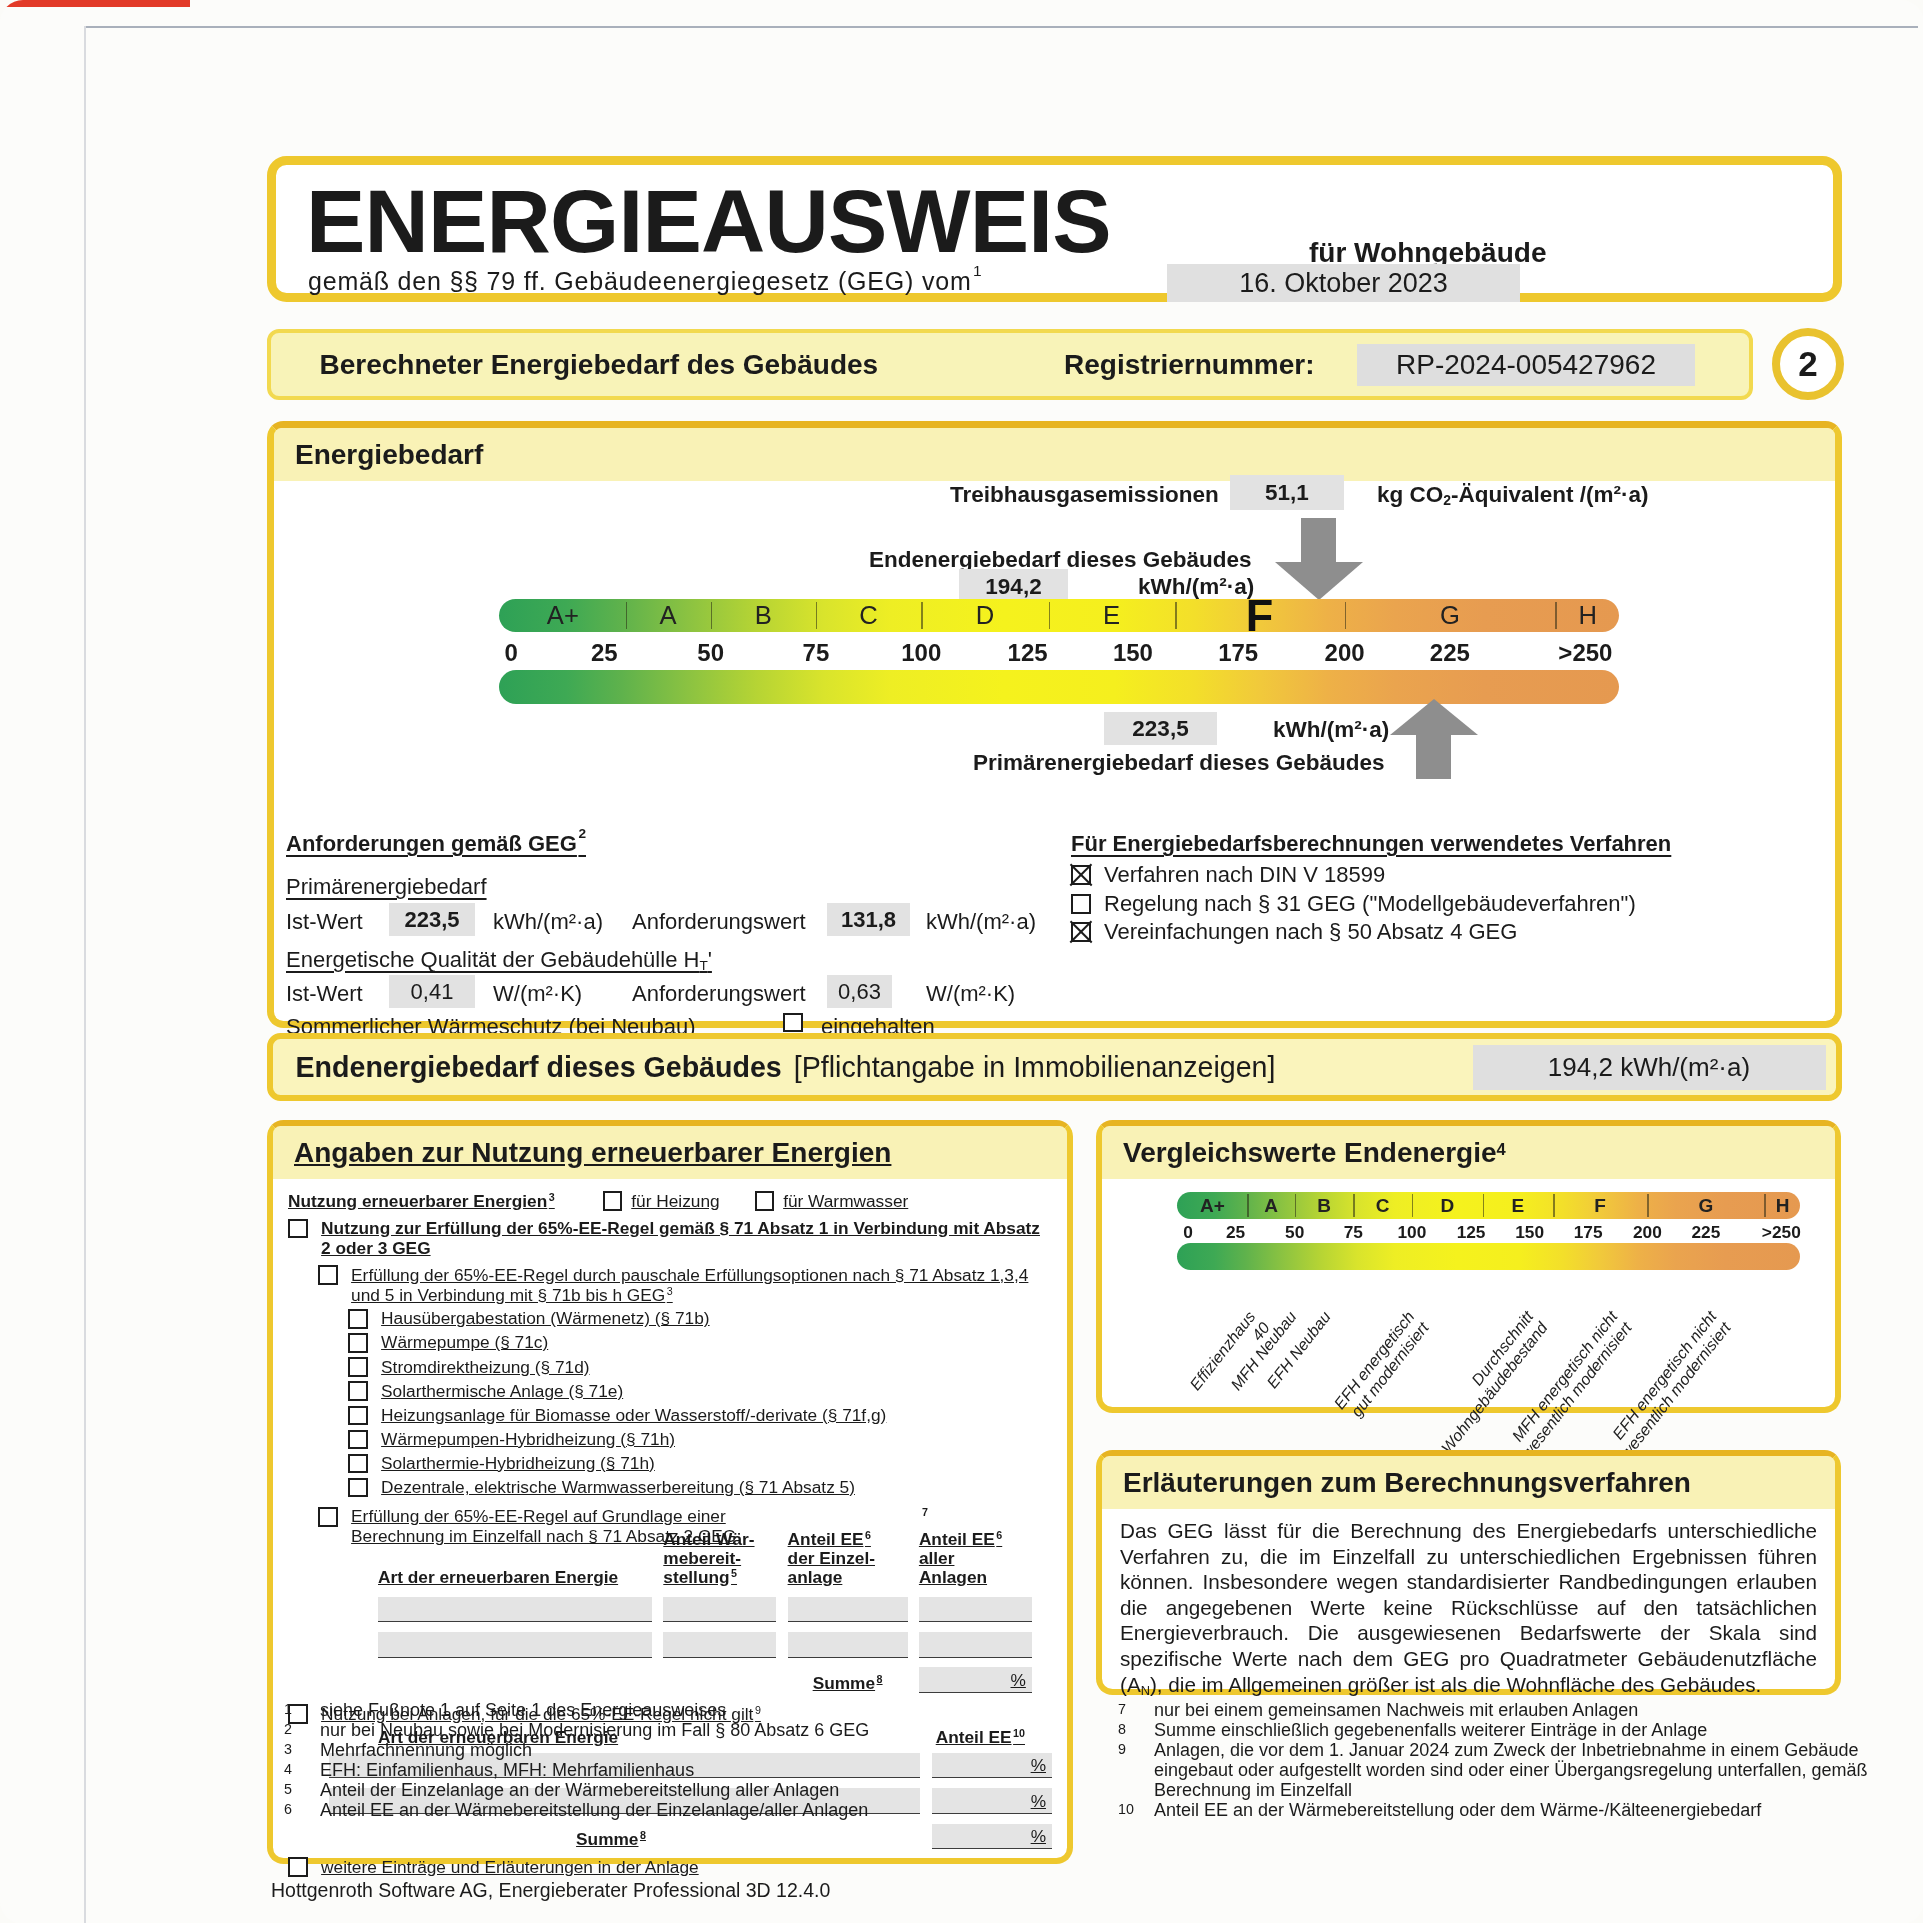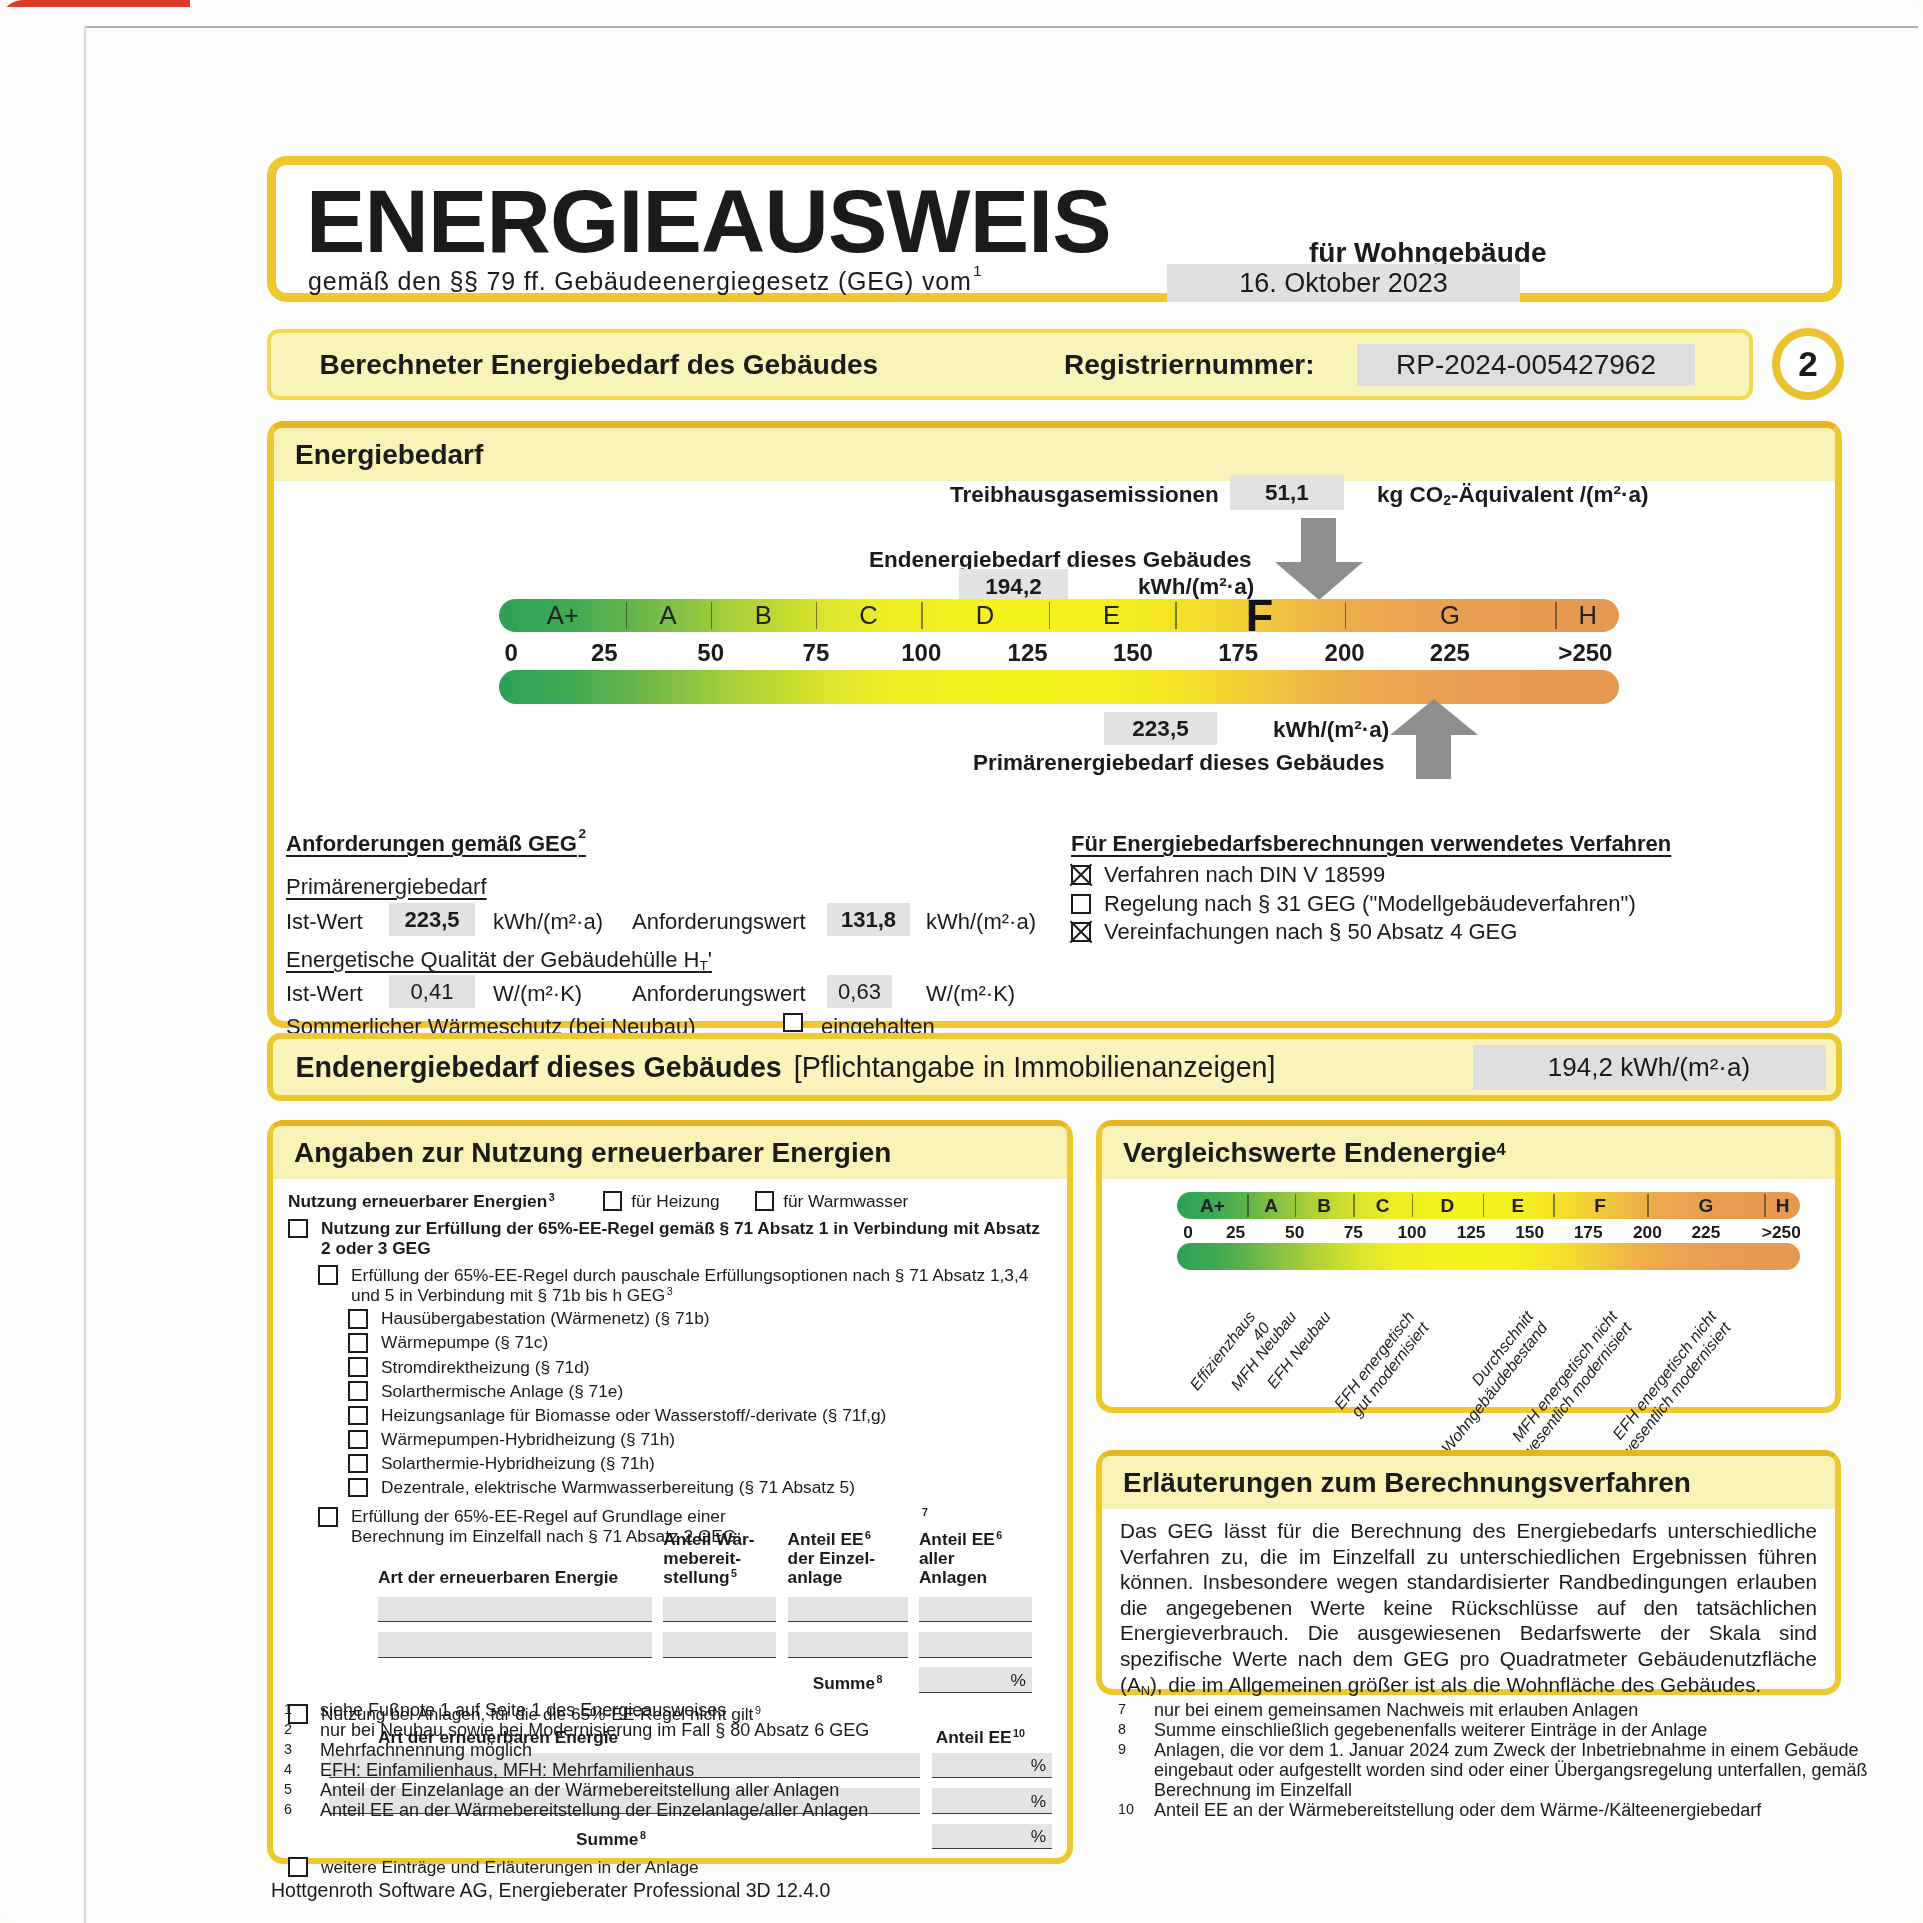--- a/index.html
+++ b/index.html
@@ -217,21 +217,21 @@
       <span>Vereinfachungen nach § 50 Absatz 4 GEG</span>
     </div>
   </div>
 
   <div class="banner" style="left:267px;top:1033px;width:1575px;height:68px;">
     <span style="font-size:28.6px;font-weight:bold;">Endenergiebedarf dieses Gebäudes</span>
     <span style="font-size:28.6px;margin-left:12px;">[Pflichtangabe in Immobilienanzeigen]</span>
     <span class="chip2">194,2 kWh/(m²·a)</span>
   </div>
 
-  <div class="box" style="left:267px;top:1120px;width:806px;height:744px;border-width:6.8px;">
+  <div class="box" style="left:267px;top:1120px;width:806px;height:744px;border-width:6.8px;text-decoration:underline;">
     <div class="box-head">
         <span>Angaben zur Nutzung erneuerbarer Energien</span>
       </div>
     <div class="renew-body">
       <div class="r-row1">
         <span style="font-weight:bold;"><span>Nutzung erneuerbarer Energien</span><span class="sup">3</span></span>
         <span class="cb small" style="margin-left:48px;"></span>
         <span style="margin-left:9px;">für Heizung</span>
         <span class="cb small" style="margin-left:35px;"></span>
         <span style="margin-left:9px;">für Warmwasser</span>

